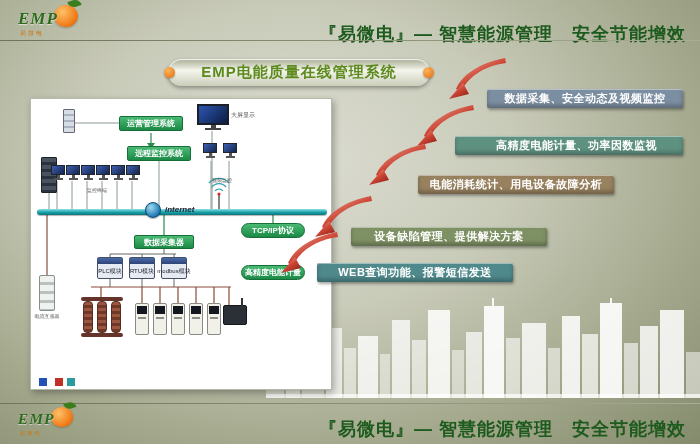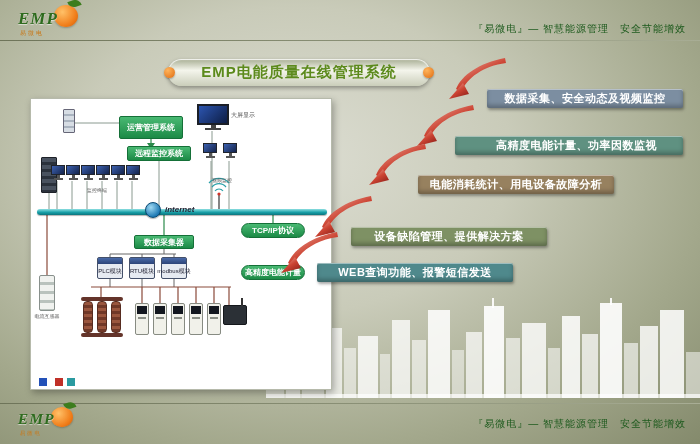--- a/index.html
+++ b/index.html
@@ -4,21 +4,21 @@
 <style>
   *{margin:0;padding:0;box-sizing:border-box}
   html,body{width:700px;height:444px}
   body{font-family:"Liberation Sans","DejaVu Sans",sans-serif;overflow:hidden}
   .slide{position:relative;width:700px;height:444px;overflow:hidden;
     background:radial-gradient(ellipse at 42% 36%, #dcddd2 0%, #c9cbb9 38%, #a3a88c 72%, #848a6c 100%);}
   
   .hr{position:absolute;left:0;width:700px;height:1px;background:linear-gradient(to right,#6e7459,#8f957b 60%,#a8ad95)}
   .hr-top{top:40px}
   .hr-bot{top:403px}
-  .tagline{position:absolute;font-size:10px;font-weight:normal;color:#1d5a1d;letter-spacing:1px;white-space:nowrap}
+  .tagline{position:absolute;font-size:18px;font-weight:bold;color:#1d5a1d;letter-spacing:1px;white-space:nowrap}
   .tagline-top{right:14px;top:22px}
   .tagline-bot{right:14px;top:417px}
   .logo{position:absolute;width:84px;height:36px}
   .logo-top{left:16px;top:4px}
   .logo-bot{left:16px;top:406px;transform:scale(.92);transform-origin:left top}
   .logo .fruit{position:absolute;left:38px;top:1px;width:24px;height:22px;border-radius:50%;
     background:radial-gradient(circle at 35% 32%,#ffc168,#f07c18 65%,#c25a0e);box-shadow:0 1px 2px rgba(0,0,0,.25)}
   .logo .leaf{position:absolute;left:52px;top:-4px;width:13px;height:7px;background:#3c7d1d;border-radius:0 9px 0 9px;transform:rotate(-18deg)}
   .logo .emp{position:absolute;left:2px;top:5px;font-family:"Liberation Serif","DejaVu Serif",serif;font-style:italic;font-weight:bold;
     font-size:17px;color:#2e6b1e;letter-spacing:1px;z-index:2;text-shadow:0 1px 1px rgba(255,255,255,.6)}
@@ -211,21 +211,21 @@
       <path d="M188,96 V110" stroke="#666" stroke-width="1.6" fill="none"></path>
       <g stroke="#2aa0a8" stroke-width="1.2" fill="none">
         <path d="M184,92 A5,5 0 0 1 192,92"></path>
           <path d="M181,88 A9,9 0 0 1 195,88"></path>
           <path d="M178,84 A13,13 0 0 1 198,84"></path>
       </g>
       <circle cx="188" cy="95" r="1.6" fill="#d03328"></circle>
     </svg>
 
     <div class="tower"></div>
-    <div class="gbox" style="left:88px;top:17px;width:64px;height:23px">运营管理系统</div>
+    <div class="gbox" style="left:88px;top:17px;width:64px;height:15px">运营管理系统</div>
     <div class="bigmon">
         <div class="scr"></div>
         <div class="neck"></div>
         <div class="base"></div>
       </div>
     <div class="smalllbl" style="left:200px;top:12px">大屏显示</div>
 
     <div class="gbox" style="left:96px;top:47px;width:64px;height:15px">远程监控系统</div>
 
     <div class="rack"></div>

